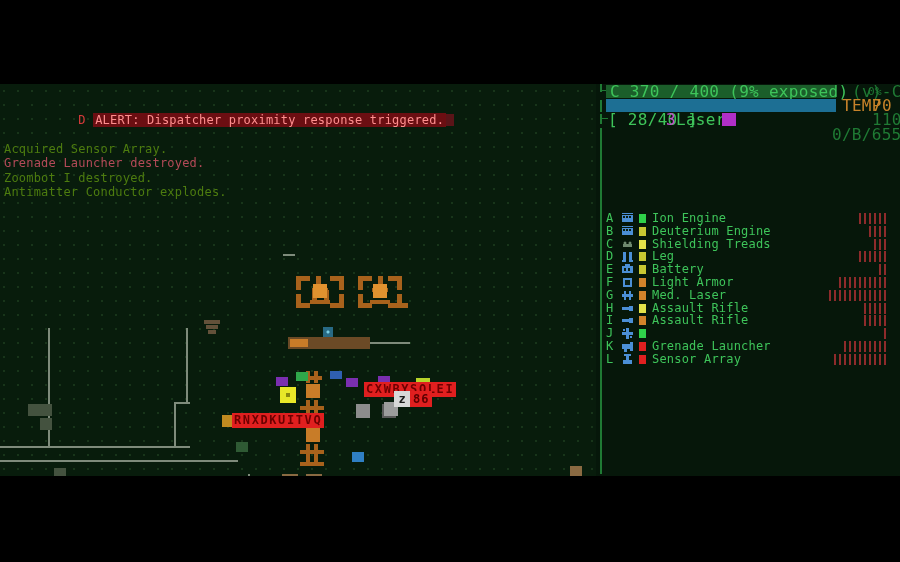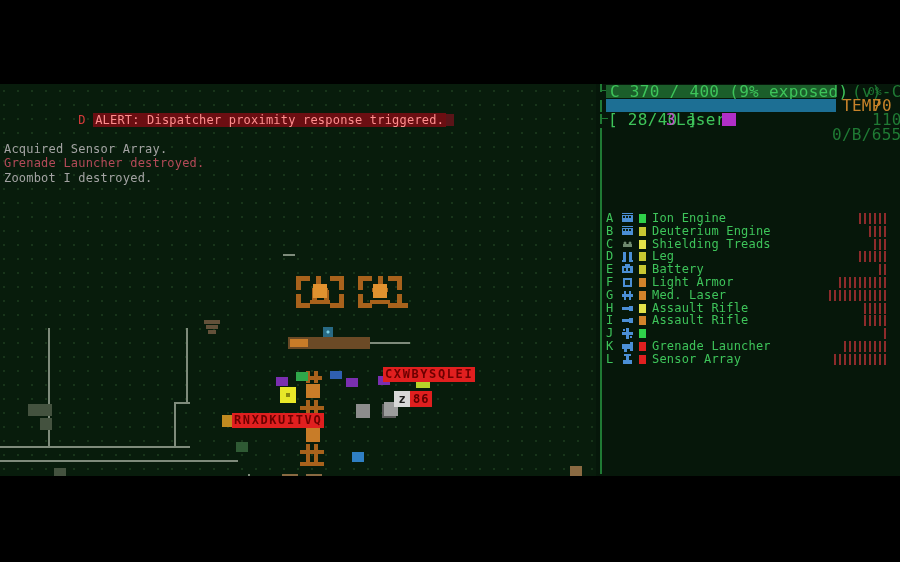--- a/index.html
+++ b/index.html
@@ -63,21 +63,21 @@
     color: #ff8f8f;
     padding: 0 2px;
   }
   .alert-tail {
     display: inline-block;
     width: 8px;
     height: 12px;
     background: #5a1418;
     vertical-align: -2px;
   }
-  .log-green   { color: #a3a3a3; }
+  .log-green   { color: #4d7c0f; }
   .log-pink    { color: #b44a58; }
 
   
   .wall {
     position: absolute;
     background: #7e8b7b;
   }
   .rubble { position: absolute; background: #44523f; }
   .machine {
     position: absolute;
@@ -348,35 +348,36 @@
 
       <div class="bot" style="left:276px;top:293px;width:12px;height:9px;background:#7a2fb0;"></div>
       <div class="bot" style="left:296px;top:288px;width:12px;height:9px;background:#2fa84a;"></div>
       <div class="bot" style="left:330px;top:287px;width:12px;height:8px;background:#2f5fb0;"></div>
       <div class="bot" style="left:378px;top:292px;width:12px;height:9px;background:#7a2fb0;"></div>
       <div class="bot" style="left:346px;top:294px;width:12px;height:9px;background:#7a2fb0;"></div>
       <div class="bot" style="left:416px;top:294px;width:14px;height:10px;background:#b7d42a;"></div>
       <div class="bot" style="left:352px;top:368px;width:12px;height:10px;background:#2f7fc4;"></div>
       <div class="bot" style="left:236px;top:358px;width:12px;height:10px;background:#2f5a34;"></div>
 
-      <div class="namelabel" style="left:364px;top:283px;margin-left:19px;">CXWBYSQLEI</div>
+      <div class="namelabel" style="left:364px;top:298px;">CXWBYSQLEI</div>
       <div class="namelabel" style="left:232px;top:329px;">RNXDKUITVQ</div>
 
       <div class="hitbox" style="left:394px;top:307px;">
         <span class="cellz">z</span>
         <span class="cellv">86</span>
       </div>
 
       <div id="log">
         <div class="logline">
           <span class="alert-d">D</span><span>&nbsp;</span><span class="alert-body">ALERT: Dispatcher proximity response triggered.</span><span class="alert-tail"></span>
         </div>
         <div class="logline log-green">Acquired Sensor Array.</div>
         <div class="logline log-pink">Grenade Launcher destroyed.</div>
         <div class="logline log-green">Zoombot I destroyed.</div>
+        <div class="logline log-green">Antimatter Conductor explodes.</div>
       </div>
       <div class="wall" style="left:283px;top:170px;width:12px;height:2px;"></div>
     </div>
 
     <div id="sidebar">
 
       <div class="sb-hline" style="left:4px;top:6px;width:8px;"></div>
       <div class="sb-vline" style="left:4px;top:0px;height:8px;"></div>
 
       <div class="hpbar" style="left:10px;top:1px;width:230px;"></div>

